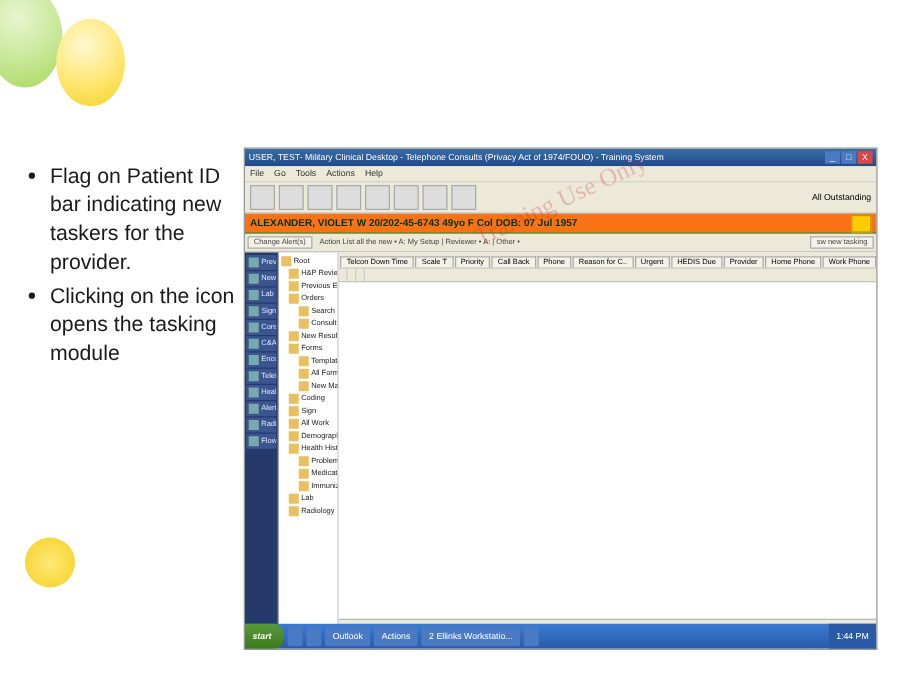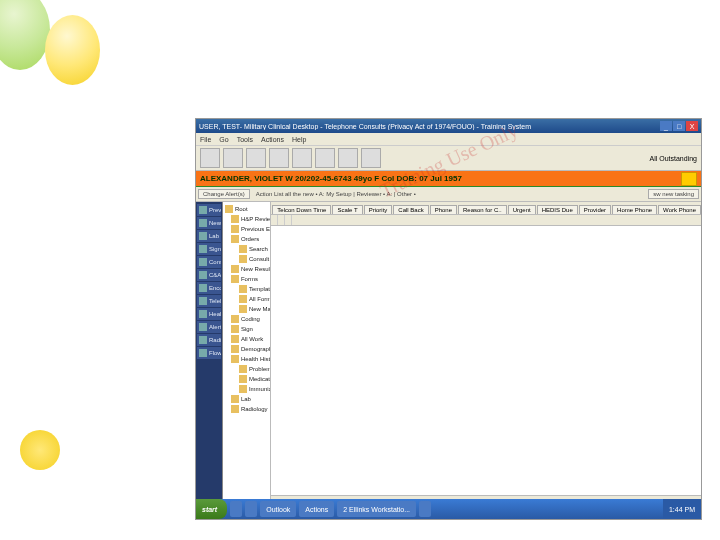--- a/index.html
+++ b/index.html
@@ -49,20 +49,26 @@
 </head>
 <body>
 
 <div class="slide">
   <div class="deco balloon-green"></div>
   <div class="deco balloon-yellow"></div>
   <div class="swirl">
       <div class="sun"></div>
     </div>
 
+  <div class="bullets">
+    <ul>
+      <li>Flag on Patient ID bar indicating new taskers for the provider.</li>
+      <li>Clicking on the icon opens the tasking module</li>
+    </ul>
+  </div>
 
   <div class="shot">
     <div class="wm">Training Use Only</div>
 
     <div class="titlebar">
       <span class="t">USER, TEST- Military Clinical Desktop - Telephone Consults (Privacy Act of 1974/FOUO) - Training System</span>
       <span class="btn min">_</span>
       <span class="btn min">□</span>
       <span class="btn">X</span>
     </div>

